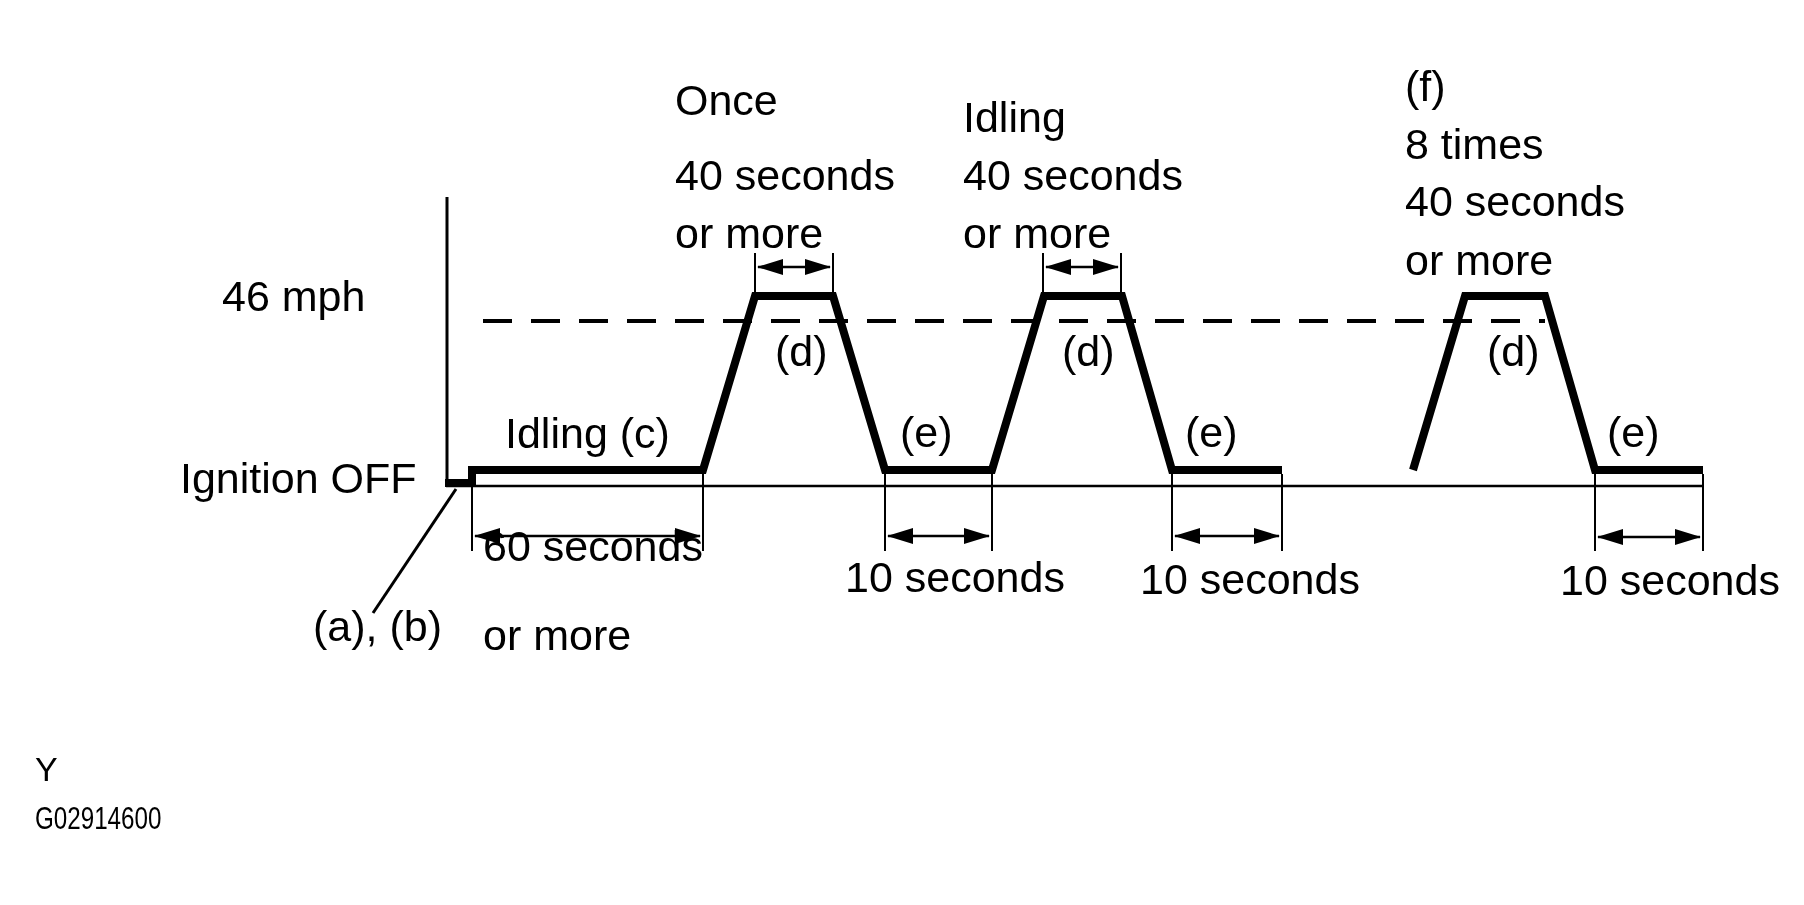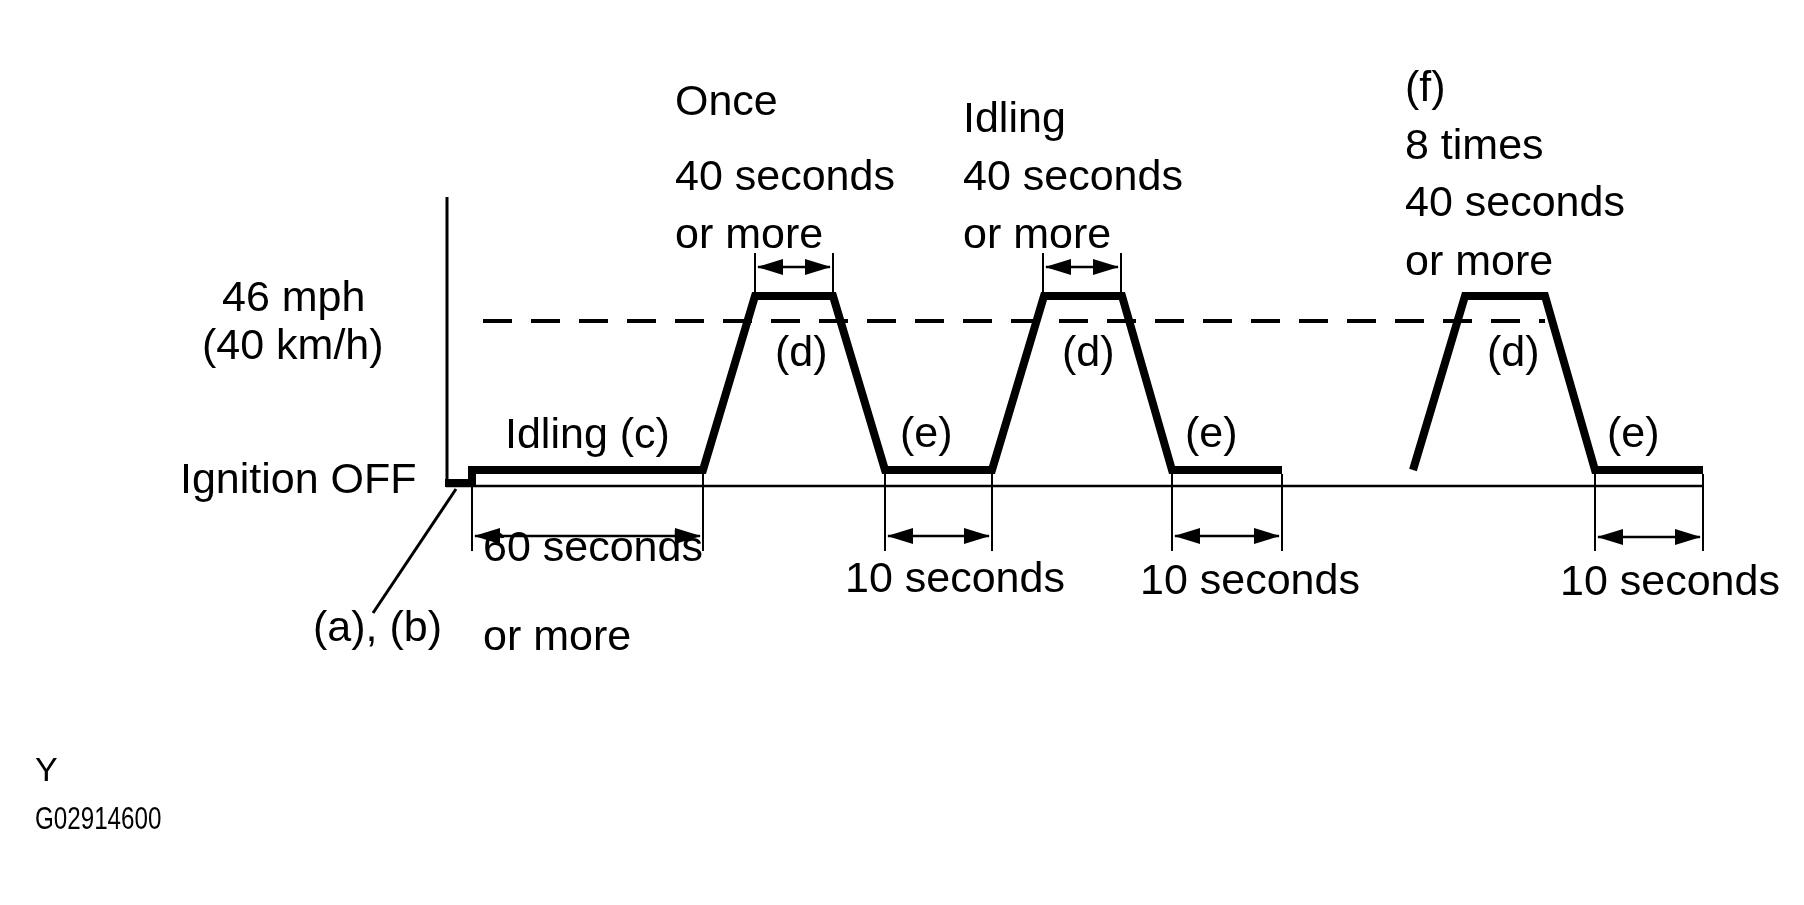--- a/index.html
+++ b/index.html
@@ -54,21 +54,20 @@
     <line x1="1595" y1="474" x2="1595" y2="551" stroke="#000" stroke-width="2"></line>
     <line x1="1703" y1="474" x2="1703" y2="551" stroke="#000" stroke-width="2"></line>
 
     <line x1="475" y1="536" x2="700" y2="536" stroke="#000" stroke-width="2.5" marker-start="url(#ah)" marker-end="url(#ah)"></line>
     <line x1="888" y1="536" x2="989" y2="536" stroke="#000" stroke-width="2.5" marker-start="url(#ah)" marker-end="url(#ah)"></line>
     <line x1="1175" y1="536" x2="1279" y2="536" stroke="#000" stroke-width="2.5" marker-start="url(#ah)" marker-end="url(#ah)"></line>
     <line x1="1598" y1="537" x2="1700" y2="537" stroke="#000" stroke-width="2.5" marker-start="url(#ah)" marker-end="url(#ah)"></line>
   </svg>
 
   <div class="lbl" style="left:222px;top:274px">46 mph</div>
-  <div class="lbl" style="left:202px;top:322px">(40 km/h)</div>
   <div class="lbl" style="left:180px;top:456px">Ignition OFF</div>
   <div class="lbl" style="left:505px;top:411px">Idling (c)</div>
   <div class="lbl" style="left:313px;top:604px">(a), (b)</div>
 
   <div class="lbl" style="left:675px;top:78px">Once</div>
   <div class="lbl" style="left:675px;top:153px">40 seconds</div>
   <div class="lbl" style="left:675px;top:211px">or more</div>
 
   <div class="lbl" style="left:963px;top:95px">Idling</div>
   <div class="lbl" style="left:963px;top:153px">40 seconds</div>

